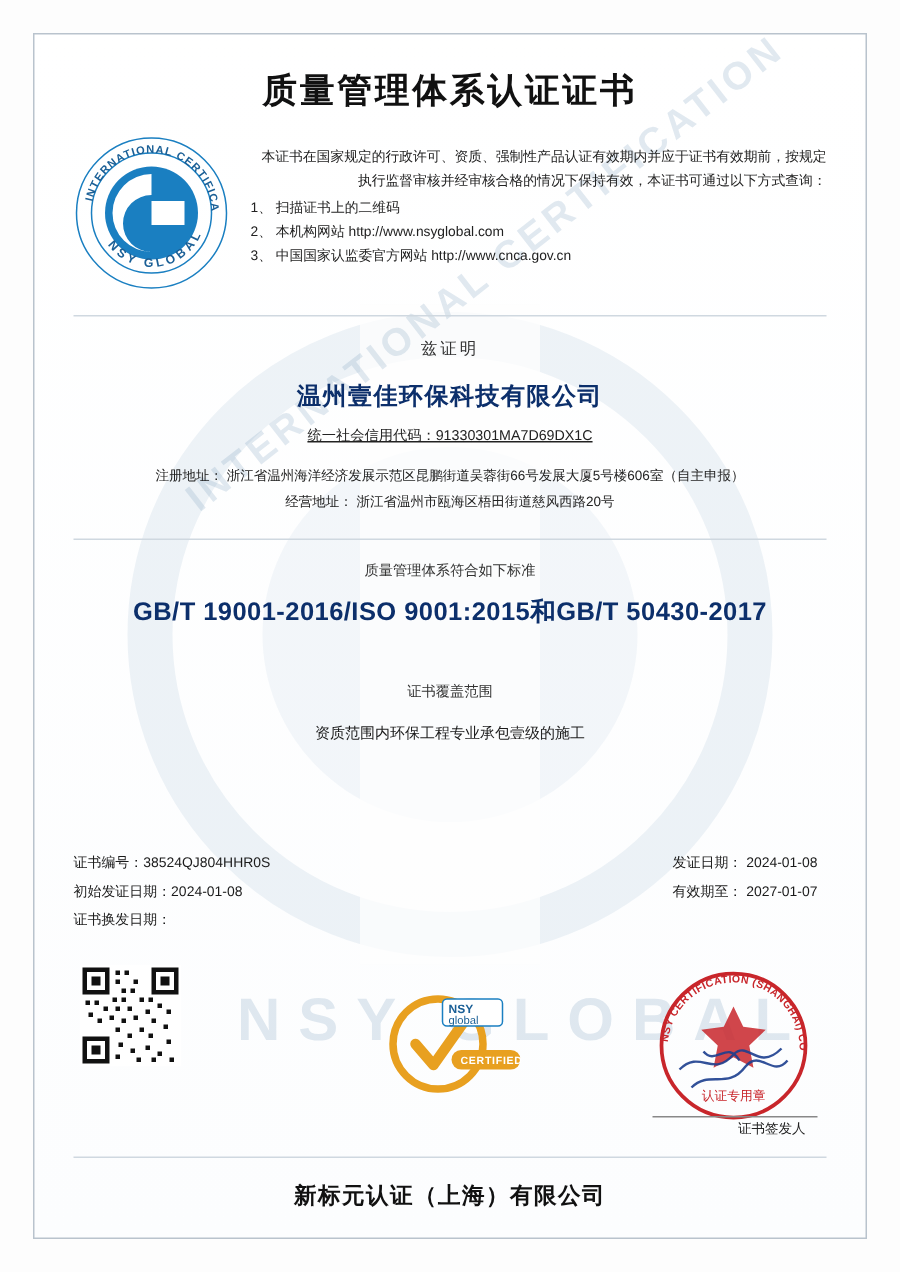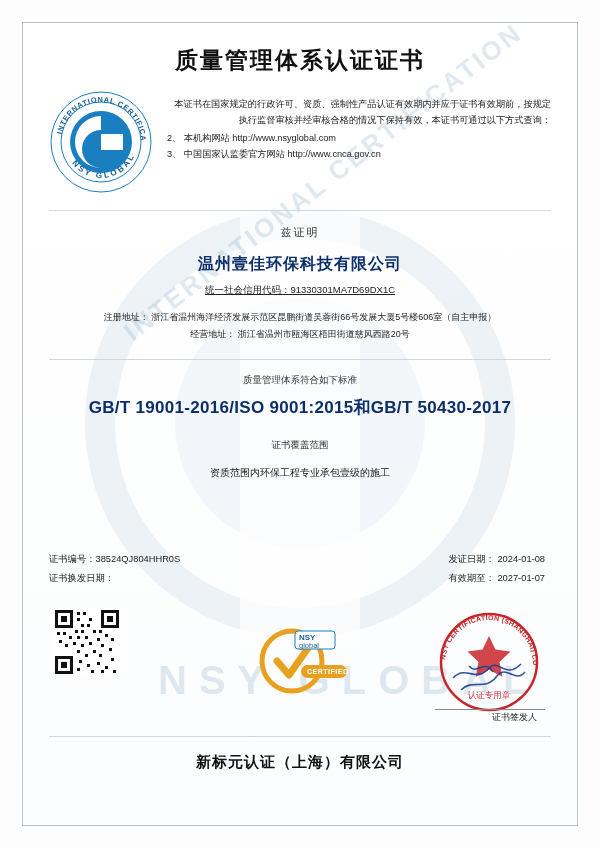--- a/index.html
+++ b/index.html
@@ -179,21 +179,21 @@
     font-size: 17px;
     font-weight: bold;
     color: #0c2f6b;
     margin-top: 9px;
     letter-spacing: 0.3px;
   }
   .scope-label {
     text-align: center;
     font-size: 9.5px;
     color: #333;
-    margin-top: 20px;
+    margin-top: 36px;
   }
   .scope {
     text-align: center;
     font-size: 10px;
     color: #1a1a1a;
     margin-top: 14px;
   }
 
   .meta {
     display: flex;
@@ -294,20 +294,21 @@
             </text>
             <text font-size="8.2" font-family="Liberation Sans, sans-serif" fill="#1a5f96" font-weight="bold" letter-spacing="2.4">
               <textPath href="#arcBot" startOffset="20%">NSY GLOBAL</textPath>
             </text>
           </svg>
         </div>
 
         <div class="head-text">
           <p>本证书在国家规定的行政许可、资质、强制性产品认证有效期内并应于证书有效期前，按规定执行监督审核并经审核合格的情况下保持有效，本证书可通过以下方式查询：</p>
           <ul class="head-list">
+            <li>1、 扫描证书上的二维码</li>
             <li>2、 本机构网站 http://www.nsyglobal.com</li>
             <li>3、 中国国家认监委官方网站 http://www.cnca.gov.cn</li>
           </ul>
         </div>
       </div>
 
       <hr class="rule">
 
       <div class="hereby">兹证明</div>
       <div class="company">温州壹佳环保科技有限公司</div>
@@ -322,20 +323,21 @@
 
       <div class="standards-label">质量管理体系符合如下标准</div>
       <div class="standards">GB/T 19001-2016/ISO 9001:2015和GB/T 50430-2017</div>
 
       <div class="scope-label">证书覆盖范围</div>
       <div class="scope">资质范围内环保工程专业承包壹级的施工</div>
 
       <div class="meta">
         <div class="meta-col">
           <div>证书编号：38524QJ804HHR0S</div>
+          <div>初始发证日期：2024-01-08</div>
           <div>证书换发日期：</div>
         </div>
         <div class="meta-col right">
           <div>发证日期： 2024-01-08</div>
           <div>有效期至： 2027-01-07</div>
         </div>
       </div>
 
       <div class="stamps">
 

